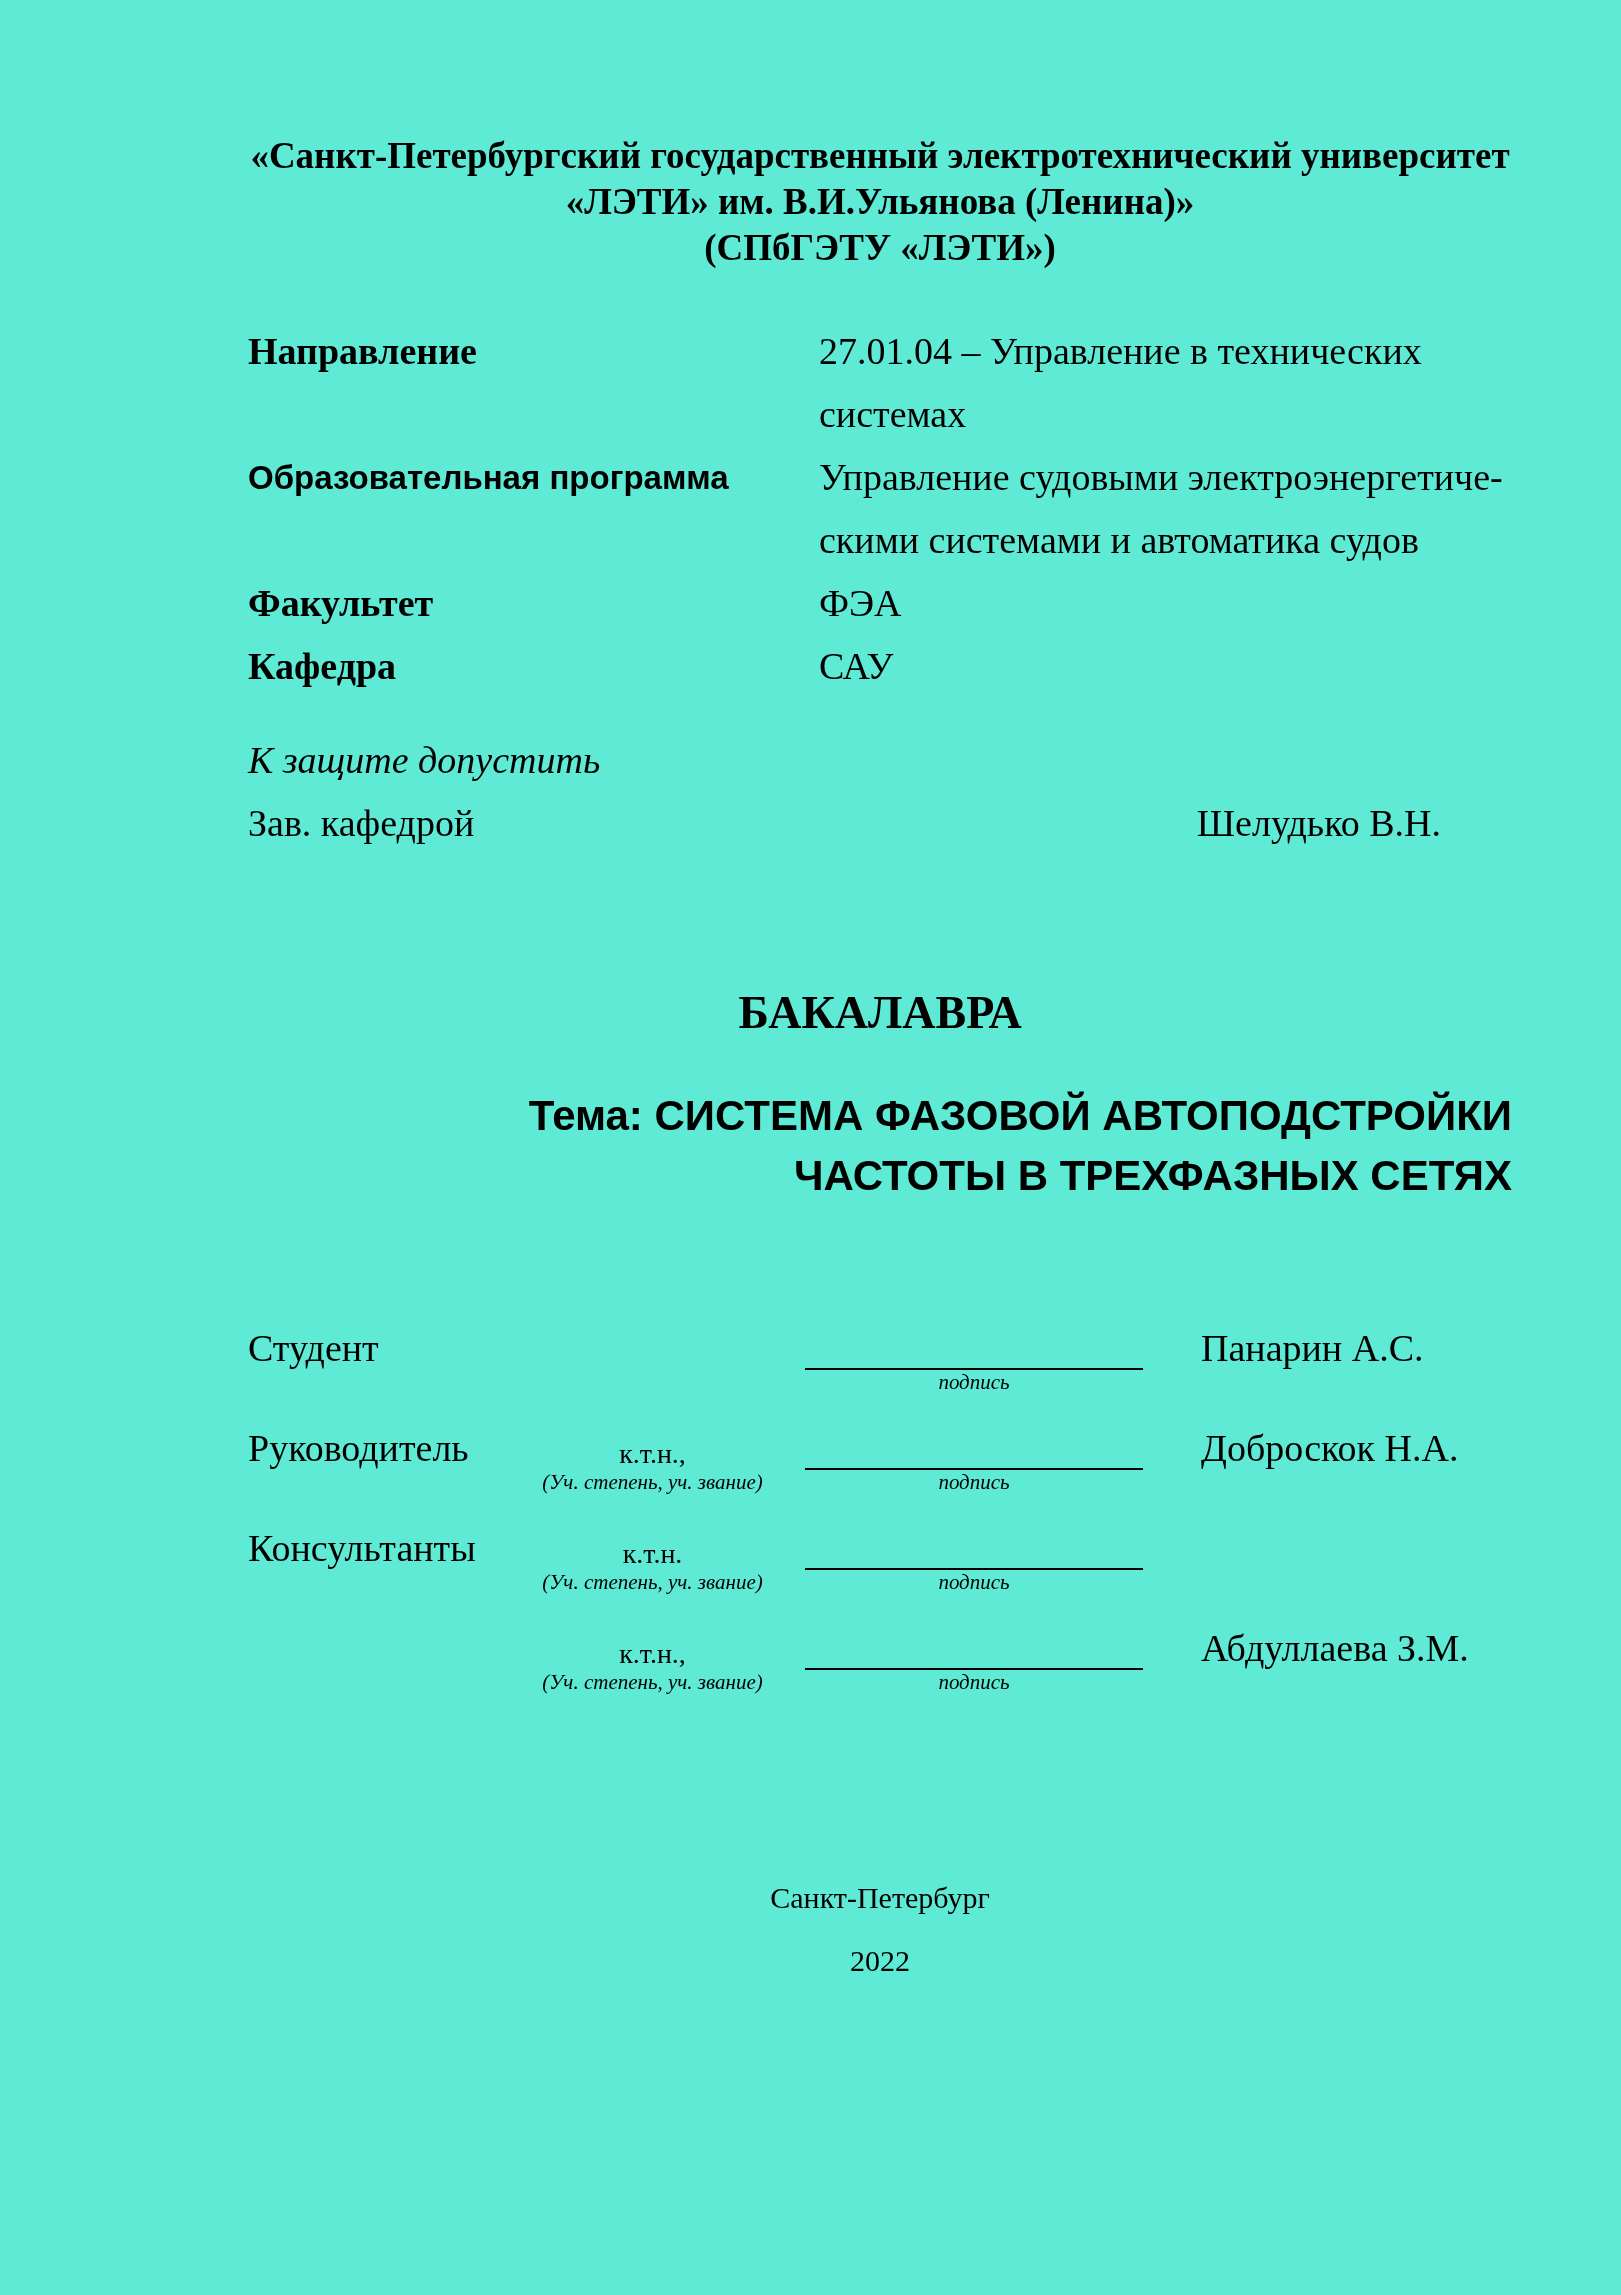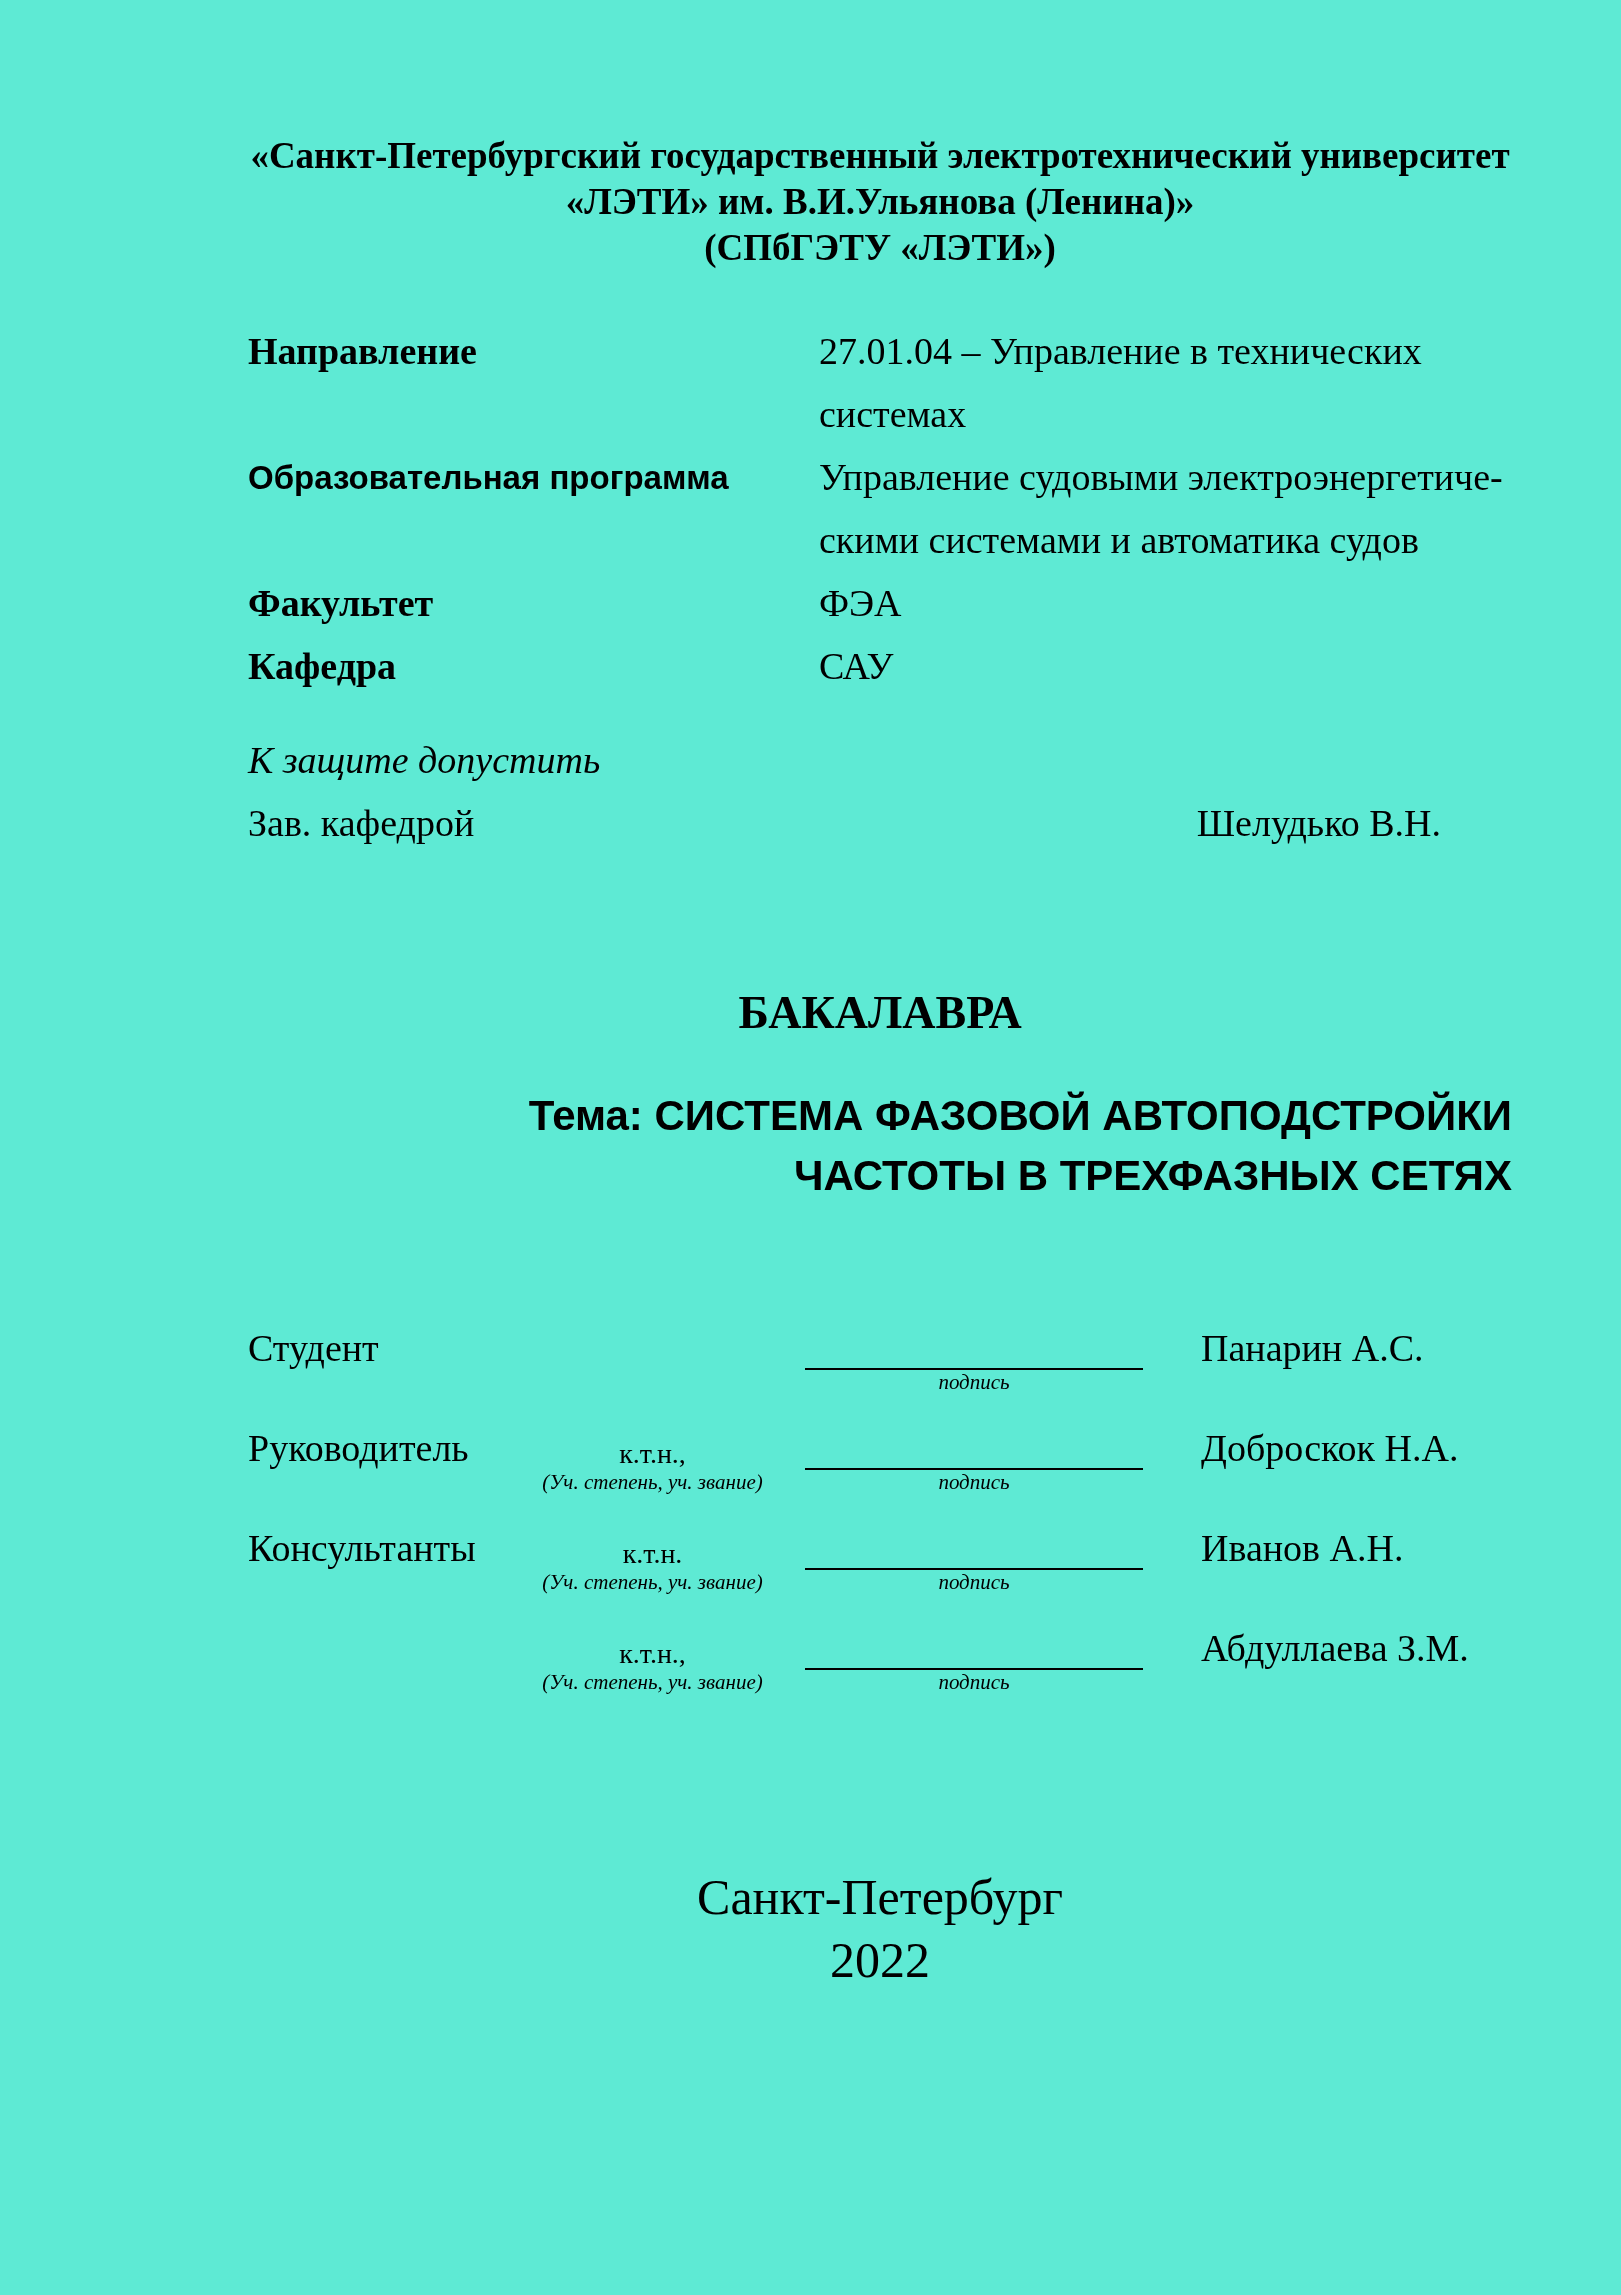--- a/index.html
+++ b/index.html
@@ -63,21 +63,21 @@
   .col-line  { width: 338px; margin-left: 31px; text-align: center; }
   .col-name  { flex: 1; padding-left: 58px; }
   .sig-role, .sig-name { font-size: 38px; }
   .sig-degree-text { font-size: 28px; width: 100%; }
   .caption { font-size: 21px; font-style: italic; line-height: 23.6px; }
   .underline { width: 100%; border-bottom: 2.4px solid #000; }
 
   .footer {
     margin-top: 157px;
     text-align: center;
-    font-size: 50px;
+    font-size: 30px;
     line-height: 63px;
   }
 </style>
 </head>
 <body>
 
 <div class="page">
 
   <div class="header">
     <div>«Санкт-Петербургский государственный электротехнический университет</div>
@@ -207,26 +207,20 @@
           </div>
       </div>
       <div class="col-line">
         <div class="sig-main">
             <div class="underline"></div>
           </div>
         <div class="sig-cap-row">
             <div class="caption">подпись</div>
           </div>
       </div>
-      <div class="col-name">
-        <div class="sig-main">
-            <div class="sig-name">Иванов А.Н.</div>
-          </div>
-        <div class="sig-cap-row"></div>
-      </div>
     </div>
 
     <div class="sig-row">
       <div class="col-role">
         <div class="sig-main">
             <div class="sig-role"></div>
           </div>
         <div class="sig-cap-row"></div>
       </div>
       <div class="col-degree">

